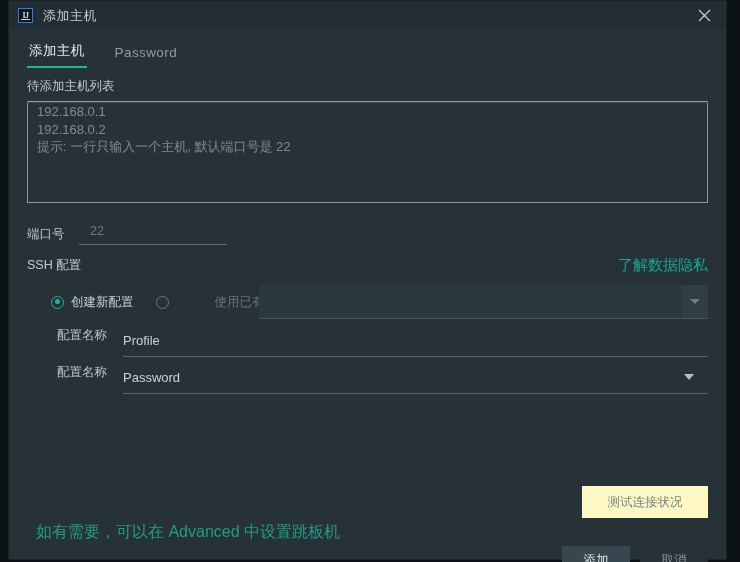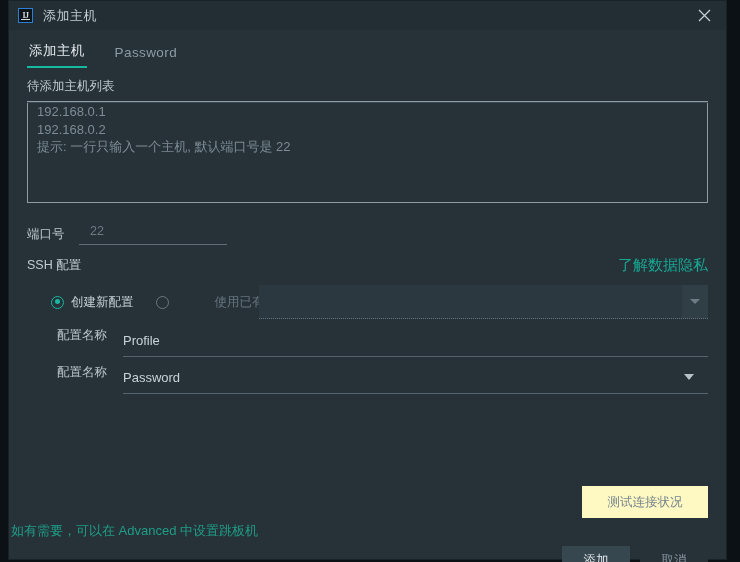--- a/index.html
+++ b/index.html
@@ -280,23 +280,23 @@
     width: 126px; height: 32px;
     background: #fef9c3;
     color: #78868f;
     font-size: 12.5px;
     display: flex;
     align-items: center;
     justify-content: center;
   }
   .advanced-hint {
     position: absolute;
-    left: 2px;
+    left: 27px;
     top: 492px;
-    font-size: 13px;
+    font-size: 16px;
     color: #1f9d88;
   }
   .footer-btns {
     position: absolute;
     right: 18px;
     top: 516px;
     display: flex;
   }
   .btn {
     height: 28px;

